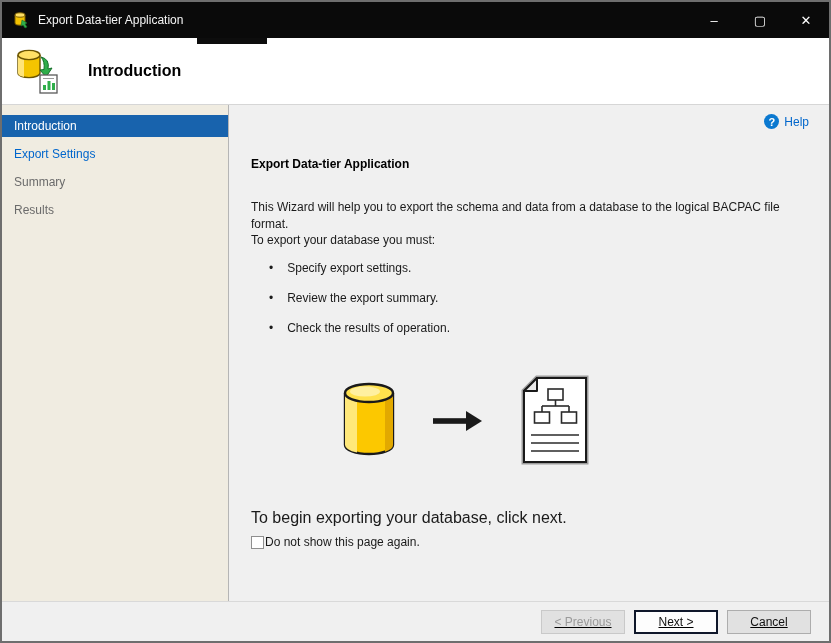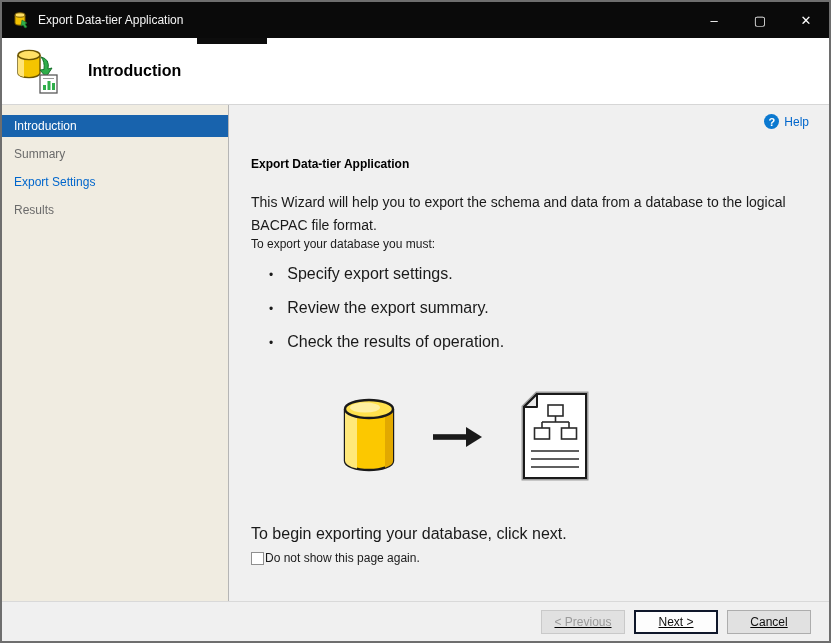--- a/index.html
+++ b/index.html
@@ -72,27 +72,27 @@
   }
   .help-icon {
     width:15px; height:15px; border-radius:50%;
     background:#0b79d0; color:#fff; font-size:11px; font-weight:bold;
     display:flex; align-items:center; justify-content:center;
   }
   .content-heading {
     margin-top:52px; font-size:12px; font-weight:bold; color:#000;
   }
   .content-intro {
-    margin-top:20px; font-size:14px; color:#1a1a1a;
-    max-width:548px; line-height:23px;
+    margin-top:28px; font-size:12px; color:#1a1a1a;
+    max-width:548px; line-height:17px;
   }
   .content-must { font-size:12px; color:#1a1a1a; }
   .bullet-list { margin:14px 0 0 18px; padding:0; list-style:none; }
   .bullet-list li {
-    font-size:16px; color:#1a1a1a; margin-bottom:16px;
+    font-size:12px; color:#1a1a1a; margin-bottom:16px;
     display:flex; align-items:baseline;
   }
   .bullet-list li::before {
     content:"\2022"; margin-right:14px; color:#1a1a1a; font-size:12px;
   }
   .graphics-row {
     margin:40px 0 0 88px;
     display:flex; align-items:center; gap:34px; width:320px;
   }
   .begin-text { margin-top:42px; font-size:16px; color:#1a1a1a; }
@@ -151,22 +151,22 @@
       <rect x="38" y="36" width="3" height="7" fill="#2fae4a"></rect>
       <line x1="29" y1="31.5" x2="40" y2="31.5" stroke="#9a9a9a" stroke-width="1"></line>
     </svg>
     <span class="wizard-header-title">Introduction</span>
   </div>
 
   <div class="main">
 
     <div class="sidebar">
       <div class="nav-item active">Introduction</div>
+      <div class="nav-item link">Export Settings</div>
       <div class="nav-item disabled">Summary</div>
-      <div class="nav-item link">Export Settings</div>
       <div class="nav-item disabled">Results</div>
     </div>
 
     <div class="content">
 
       <div class="help-link">
         <span class="help-icon">?</span>
         <span>Help</span>
       </div>
 

